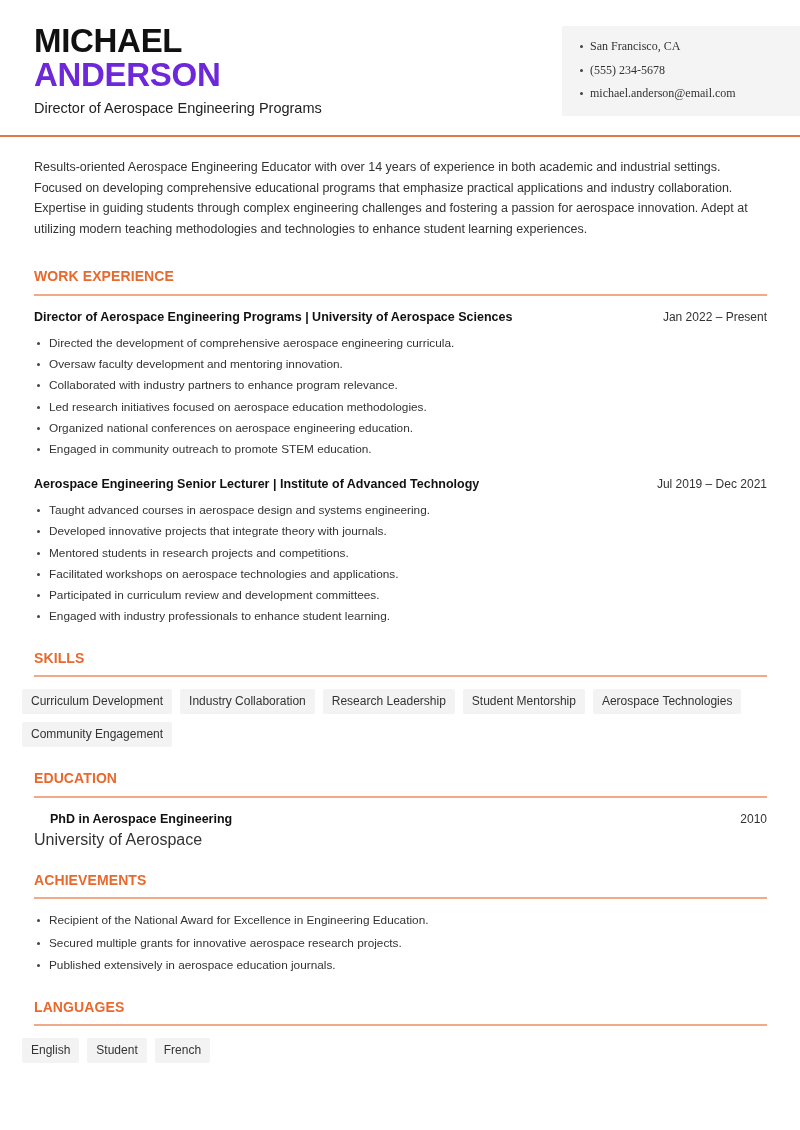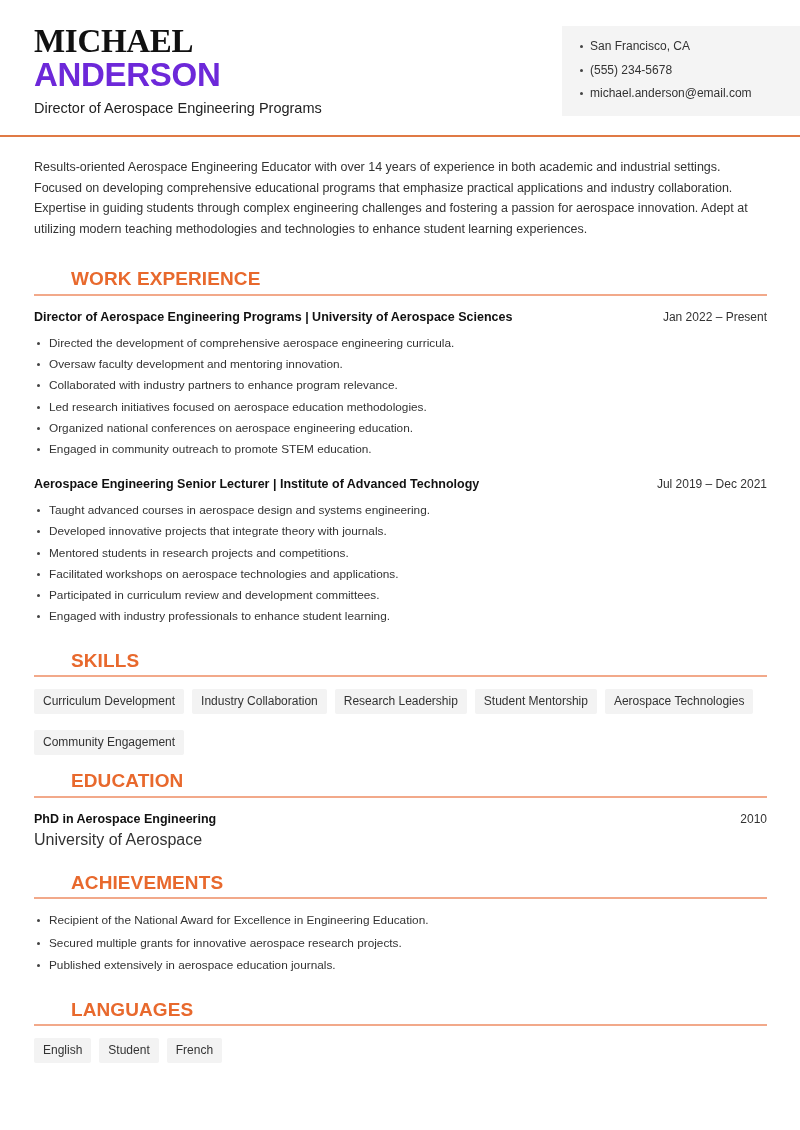--- a/index.html
+++ b/index.html
@@ -1,46 +1,46 @@
 <!DOCTYPE html>
 <html><head>
 <meta charset="utf-8">
 <style>
   * { margin: 0; padding: 0; box-sizing: border-box; }
   html, body { width: 800px; height: 1130px; background: #ffffff; }
   body { font-family: "Liberation Sans", "DejaVu Sans", sans-serif; color: #333; position: relative; overflow: hidden; }
 
   .header { position: relative; height: 137px; border-bottom: 2px solid #e07a45; }
   .name { position: absolute; left: 34px; top: 24px; font-weight: 700; font-size: 33px; line-height: 34px; letter-spacing: -0.3px; }
-  .name .first { color: #111; display: block; font-family: Liberation Serif, serif; }
+  .name .first { color: #111; display: block; }
   .name .last { color: #6d28d9; display: block; }
   .title { position: absolute; left: 34px; top: 100px; font-size: 14.5px; color: #222; }
   .contact { position: absolute; left: 562px; top: 26px; width: 238px; height: 90px; background: #f4f4f4; padding: 12px 0 0 18px; }
-  .contact ul { list-style: none; }
+  .contact ul { list-style: none; font-family: Liberation Serif, serif; }
   .contact li { font-size: 12px; color: #333; height: 23.5px; line-height: 17px; display: flex; align-items: flex-start; }
   .bullet { display: inline-block; width: 3px; height: 3px; background: #444; border-radius: 50%; margin: 7px 7px 0 0; flex-shrink: 0; }
 
   .summary { position: absolute; left: 34px; top: 157px; width: 735px; font-size: 12.5px; line-height: 20.7px; color: #333; }
 
-  .section-title { position: absolute; left: 34px; font-size: 19px; font-weight: 700; color: #e8692d; letter-spacing: 0.1px; margin-left: 37px; }
+  .section-title { position: absolute; left: 34px; font-size: 14px; font-weight: 700; color: #e8692d; letter-spacing: 0.1px; }
   .rule { position: absolute; left: 34px; width: 733px; height: 2px; background: #f2a98a; }
 
   .job-head { position: absolute; left: 34px; width: 733px; display: flex; justify-content: space-between; font-size: 12.5px; }
   .job-head .role { font-weight: 700; color: #111; }
   .job-head .date { color: #333; font-size: 12px; }
 
   .blist { position: absolute; left: 34px; list-style: none; }
   .blist li { font-size: 11.8px; color: #333; display: flex; align-items: flex-start; line-height: 15px; }
   .blist li .bullet { margin: 6px 9px 0 3px; }
 
-  .chips { position: absolute; left: 34px; width: 740px; display: flex; flex-wrap: wrap; gap: 16px 8px; }
+  .chips { position: absolute; left: 22px; width: 740px; display: flex; flex-wrap: wrap; gap: 8px 8px; }
   .chip { background: #f3f3f3; font-size: 12px; color: #333; padding: 6px 9px; line-height: 13px; border-radius: 2px; }
 
   .edu-head { position: absolute; left: 34px; width: 733px; display: flex; justify-content: space-between; }
-  .edu-degree { font-weight: 700; font-size: 12.5px; color: #111; }
+  .edu-degree { font-weight: 700; font-size: 12.5px; color: #111; margin-left: 16px; }
   .edu-year { font-size: 12px; color: #333; }
   .edu-school { position: absolute; left: 34px; font-size: 16px; color: #333; }
 </style>
 </head>
 <body>
 
 <div class="header">
   <div class="name">
     <span class="first">MICHAEL</span>
     <span class="last">ANDERSON</span>

